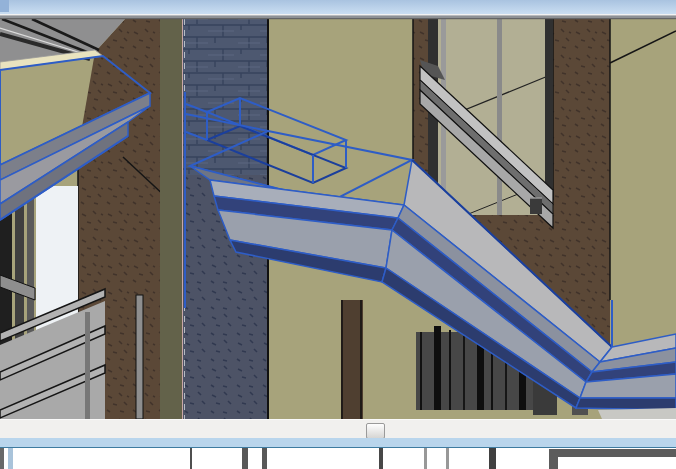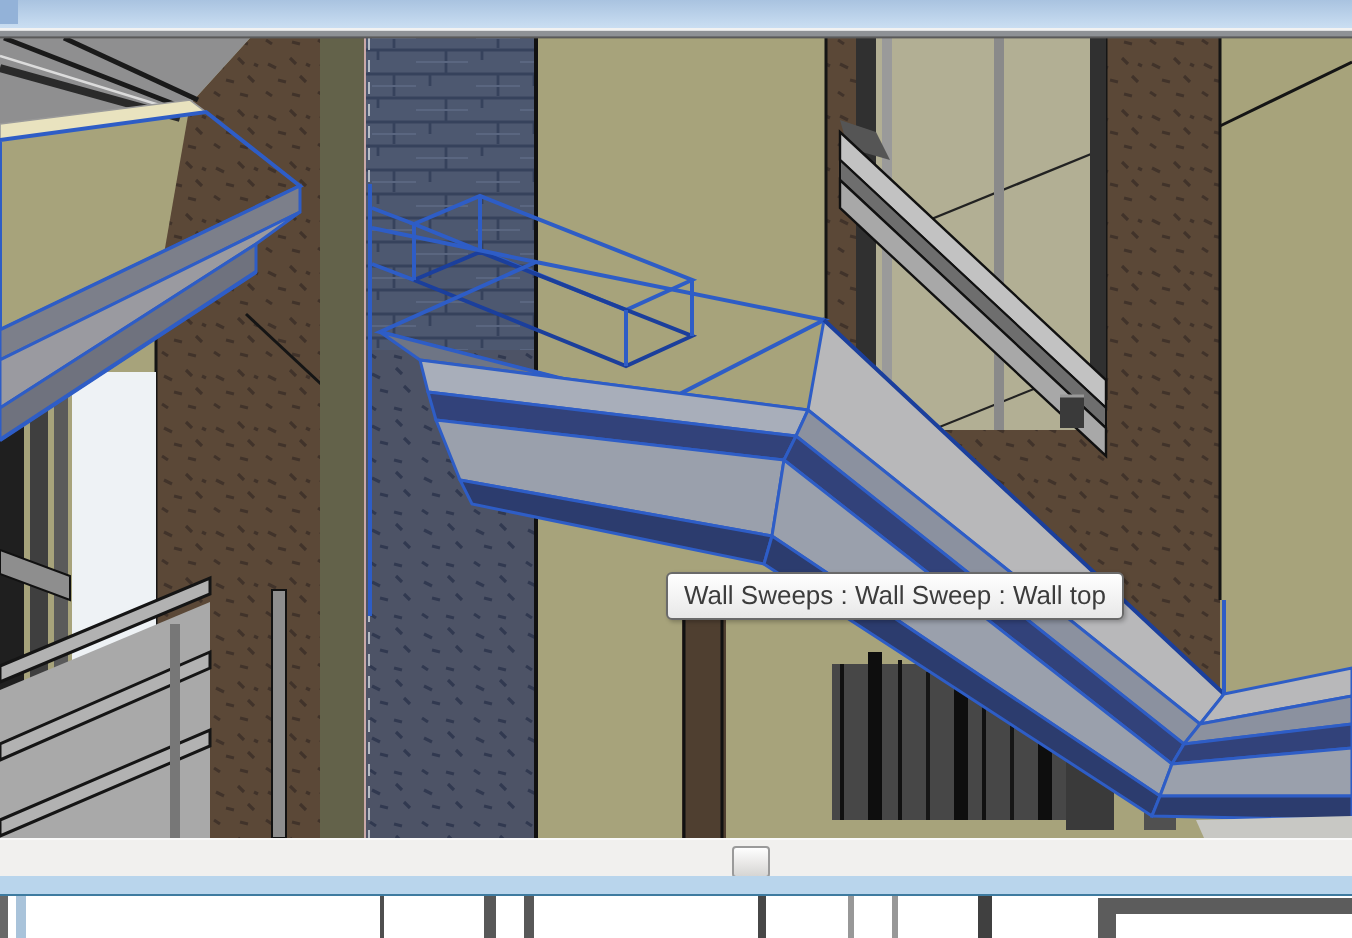--- a/index.html
+++ b/index.html
@@ -189,21 +189,20 @@
 
       <g>
         <rect x="0" y="0" width="676" height="14" fill="url(#sky)"></rect>
         <rect x="0" y="0" width="9" height="12" fill="#93b2d8"></rect>
         <rect x="0" y="14" width="676" height="1.4" fill="#f2f2f2"></rect>
         <rect x="0" y="15.4" width="676" height="3.6" fill="var(--top-band-gray)"></rect>
         <rect x="0" y="18.2" width="676" height="1" fill="#5a5a5a"></rect>
       </g>
     </svg>
 
-    <div class="tooltip">Wall Sweeps : Wall Sweep : Wall top</div>
   </div>
 
   <div class="hscroll">
     <div class="hthumb"></div>
   </div>
 
   <div class="bluestrip"></div>
 
   <div class="bottom">
     <div class="bar" style="left:0;width:4px;background:#686868"></div>

